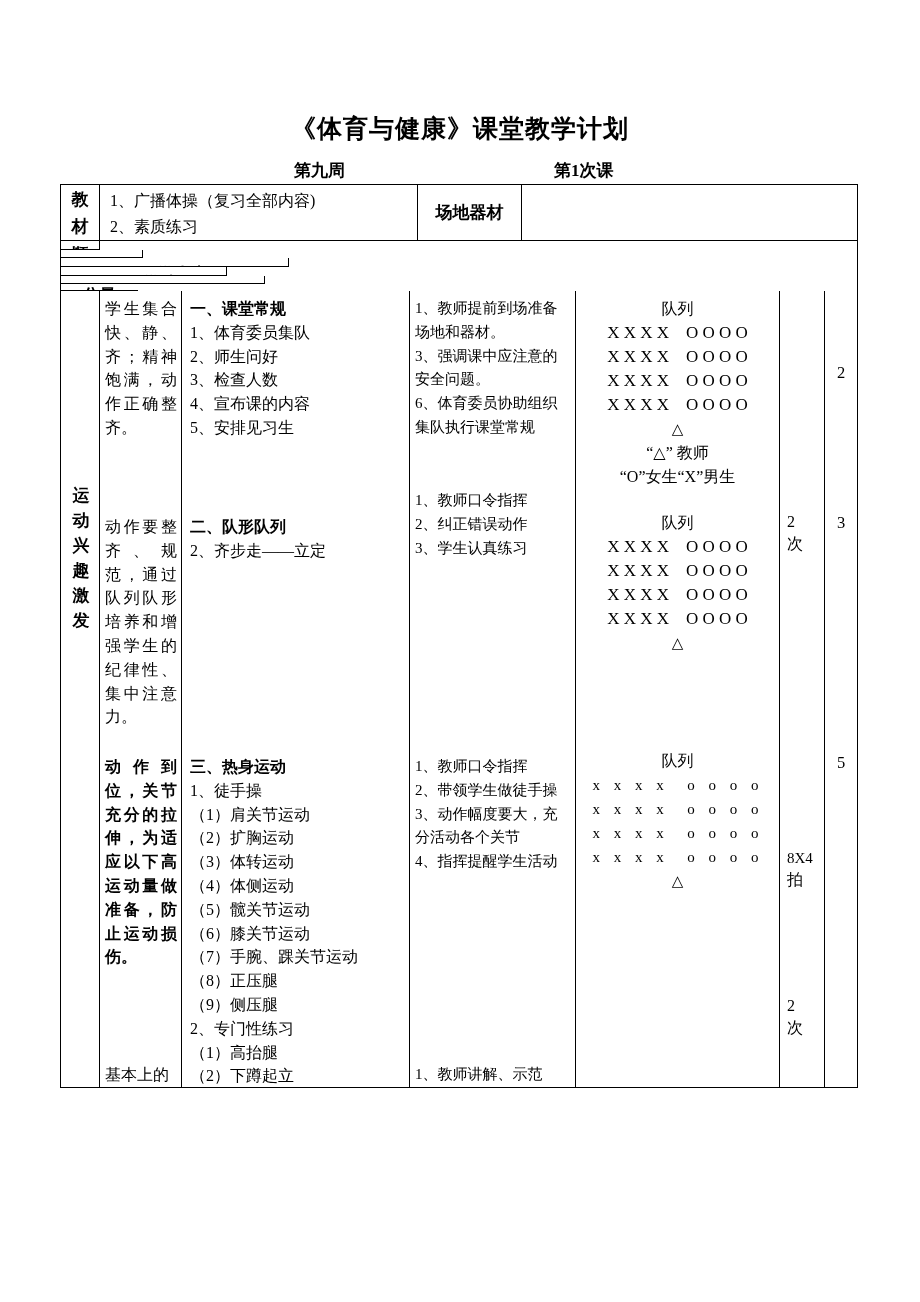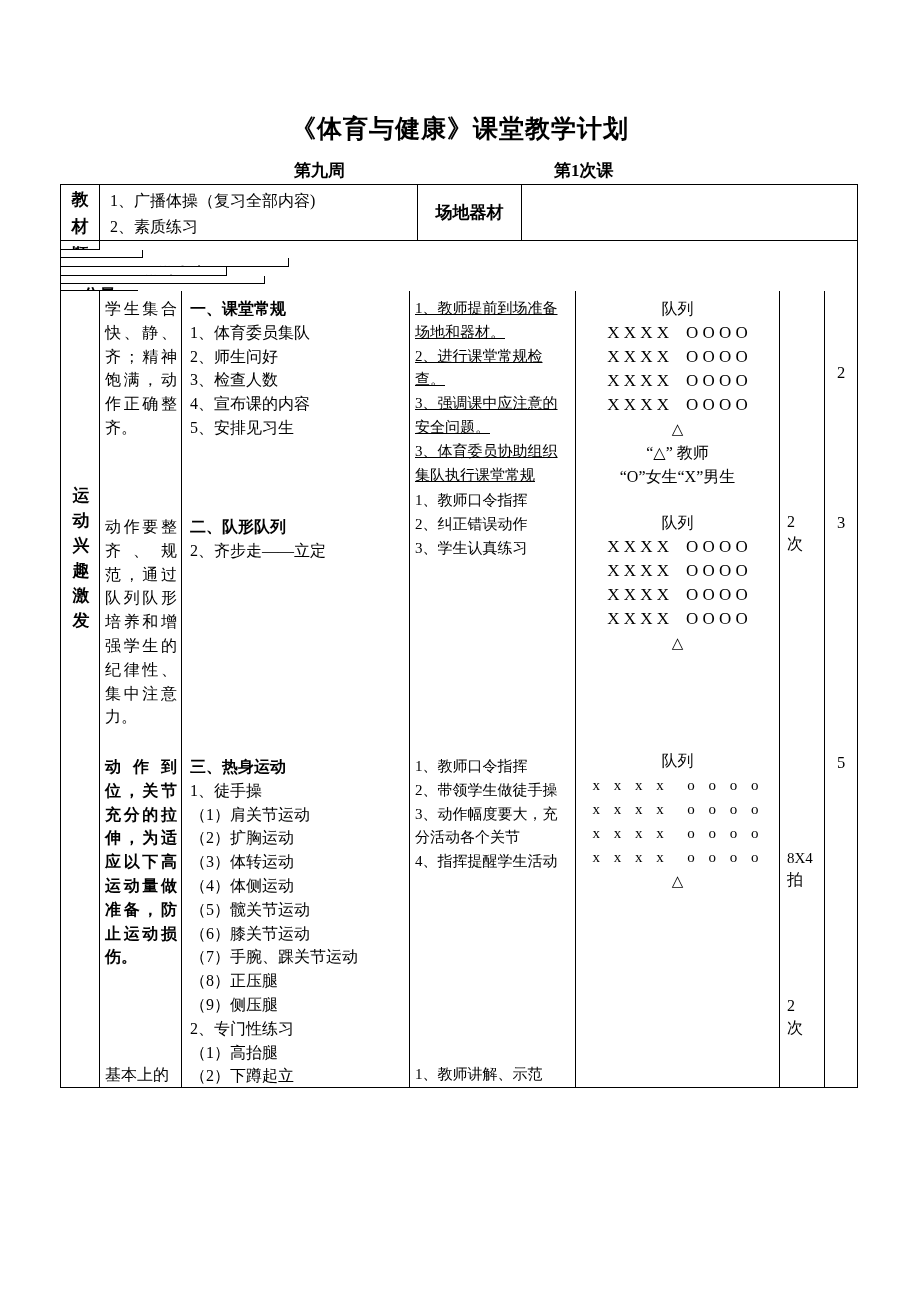--- a/index.html
+++ b/index.html
@@ -68,21 +68,21 @@
           line-height:25px; text-align:right; }
 
   .b-goal .blk{ font-size:16px; line-height:23.8px; text-align:justify; }
   .gb1{ top:6px; } .gb2{ top:224px; } .gb3{ top:464px;font-weight:bold; } .gb4{ top:772px; }
 
   .b-content .blk{ left:8px; right:2px; font-size:16px; line-height:23.8px; }
   .cb1{ top:6px; } .cb2{ top:224px; } .cb3{ top:464px; }
   .content-heading{ font-weight:bold; }
 
   .b-methods .blk{ left:5px; right:3px; font-size:15px; line-height:23.8px; }
-  .mb1{ top:6px;text-decoration:underline; } .mb2{ top:198px; } .mb3{ top:464px; } .mb4{ top:772px; }
+  .mb1{ top:6px; } .mb2{ top:198px; } .mb3{ top:464px; } .mb4{ top:772px; }
 
   .b-org .blk{ left:0; right:0; text-align:center; font-size:16px; line-height:24px; }
   .ob1{ top:6px; } .ob2{ top:220px; } .ob3{ top:458px; }
   .org-row{ white-space:pre; font-size:17px; }
   .ob3 .org-row{ font-size:15px; letter-spacing:4px; word-spacing:2px; }
   .org-note{ font-size:16px; }
   .org-tri{ font-size:15px; }
 
   .b-n .blk{ left:7px; right:0; font-size:16px; line-height:22px; text-align:left;}
   .nb1{ top:220px; } .nb2{ top:556px; } .nb3{ top:704px; }
@@ -174,23 +174,22 @@
           <div>（9）侧压腿</div>
           <div>2、专门性练习</div>
           <div>（1）高抬腿</div>
           <div>（2）下蹲起立</div>
         </div>
       </div>
 
       <div class="cell b-methods">
         <div class="blk mb1">
           <div>1、教师提前到场准备场地和器材。</div>
-          <div>2、进行课堂常规检查。</div>
           <div>3、强调课中应注意的安全问题。</div>
-          <div>3、体育委员协助组织集队执行课堂常规</div>
+          <div>6、体育委员协助组织集队执行课堂常规</div>
         </div>
         <div class="blk mb2">
           <div>1、教师口令指挥</div>
           <div>2、纠正错误动作</div>
           <div>3、学生认真练习</div>
         </div>
         <div class="blk mb3">
           <div>1、教师口令指挥</div>
           <div>2、带领学生做徒手操</div>
           <div>3、动作幅度要大，充分活动各个关节</div>

